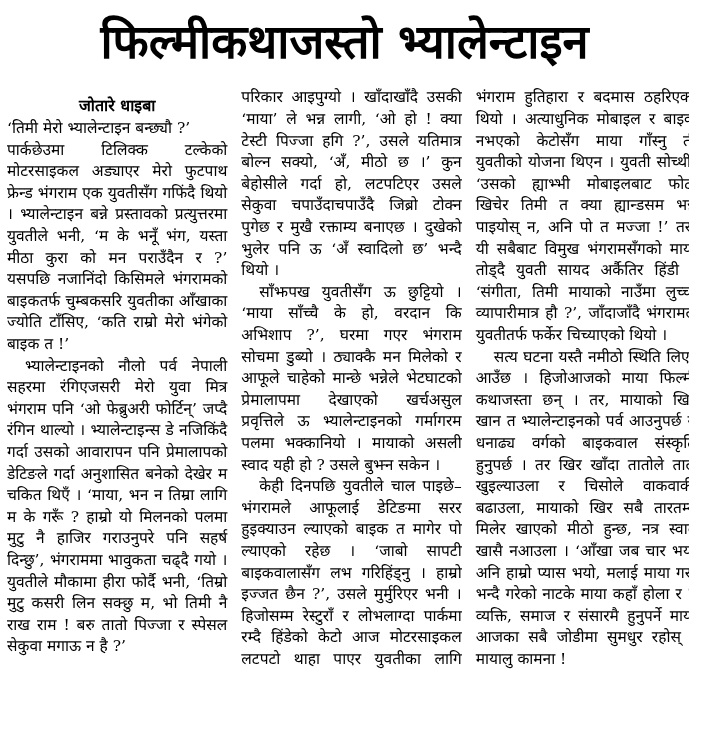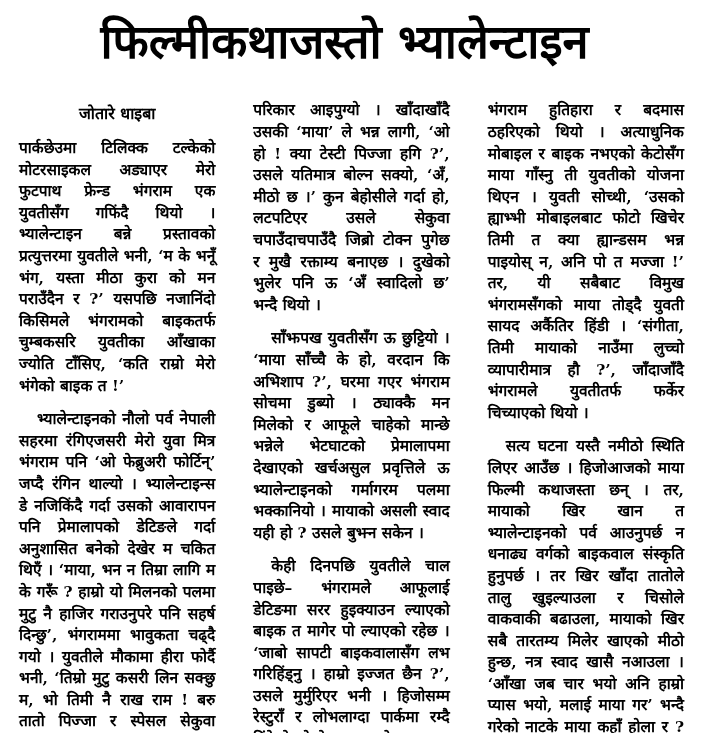--- a/index.html
+++ b/index.html
@@ -38,43 +38,43 @@
     flex: 1 1 0;
     min-width: 0;
     font-size: 15.5px;
     line-height: 21.6px;
     text-align: justify;
   }
   .byline {
     font-weight: 700;
     text-align: center;
     font-size: 16px;
-    margin: 16px 0 1px 0;
+    margin: 8px 0 1px 0;
   }
   p.para {
-    margin: 12px;
+    margin: 0;
     padding: 0;
-    font-weight: bold;
   }
   p.para.indent {
     text-indent: 18px;
   }
   p.para.jlast {
     text-align-last: justify;
   }
 </style>
 </head>
 <body>
 
 <div class="page">
   <h1 class="headline">फिल्मीकथाजस्तो भ्यालेन्टाइन</h1>
 
   <div class="columns">
     <div class="col">
       <div class="byline">जोतारे धाइबा</div>
+    <p class="para">‘तिमी मेरो भ्यालेन्टाइन बन्छ्यौ ?’</p>
         <p class="para">पार्कछेउमा टिलिक्क टल्केको मोटरसाइकल अड्याएर मेरो फुटपाथ फ्रेन्ड भंगराम एक युवतीसँग गफिंदै थियो । भ्यालेन्टाइन बन्ने प्रस्तावको प्रत्युत्तरमा युवतीले भनी, ‘म के भनूँ भंग, यस्ता मीठा कुरा को मन पराउँदैन र ?’ यसपछि नजानिंदो किसिमले भंगरामको बाइकतर्फ चुम्बकसरि युवतीका आँखाका ज्योति टाँसिए, ‘कति राम्रो मेरो भंगेको बाइक त !’</p>
         <p class="para indent">भ्यालेन्टाइनको नौलो पर्व नेपाली सहरमा रंगिएजसरी मेरो युवा मित्र भंगराम पनि ‘ओ फेब्रुअरी फोर्टिन्’ जप्दै रंगिन थाल्यो । भ्यालेन्टाइन्स डे नजिकिंदै गर्दा उसको आवारापन पनि प्रेमालापको डेटिङले गर्दा अनुशासित बनेको देखेर म चकित थिएँ । ‘माया, भन न तिम्रा लागि म के गरूँ ? हाम्रो यो मिलनको पलमा मुटु नै हाजिर गराउनुपरे पनि सहर्ष दिन्छु’, भंगराममा भावुकता चढ्दै गयो । युवतीले मौकामा हीरा फोर्दै भनी, ‘तिम्रो मुटु कसरी लिन सक्छु म, भो तिमी नै राख राम ! बरु तातो पिज्जा र स्पेसल सेकुवा मगाऊ न है ?’</p>
       </div>
     <div class="col">
         <p class="para">परिकार आइपुग्यो । खाँदाखाँदै उसकी ‘माया’ ले भन्न लागी, ‘ओ हो ! क्या टेस्टी पिज्जा हगि ?’, उसले यतिमात्र बोल्न सक्यो, ‘अँ, मीठो छ ।’ कुन बेहोसीले गर्दा हो, लटपटिएर उसले सेकुवा चपाउँदाचपाउँदै जिब्रो टोक्न पुगेछ र मुखै रक्ताम्य बनाएछ । दुखेको भुलेर पनि ऊ ‘अँ स्वादिलो छ’ भन्दै थियो ।</p>
         <p class="para indent">साँझपख युवतीसँग ऊ छुट्टियो । ‘माया साँच्चै के हो, वरदान कि अभिशाप ?’, घरमा गएर भंगराम सोचमा डुब्यो । ठ्याक्कै मन मिलेको र आफूले चाहेको मान्छे भन्नेले भेटघाटको प्रेमालापमा देखाएको खर्चअसुल प्रवृत्तिले ऊ भ्यालेन्टाइनको गर्मागरम पलमा भक्कानियो । मायाको असली स्वाद यही हो ? उसले बुझ्न सकेन ।</p>
         <p class="para indent jlast">केही दिनपछि युवतीले चाल पाइछे– भंगरामले आफूलाई डेटिङमा सरर हुइक्याउन ल्याएको बाइक त मागेर पो ल्याएको रहेछ । ‘जाबो सापटी बाइकवालासँग लभ गरिहिंड्नु । हाम्रो इज्जत छैन ?’, उसले मुर्मुरिएर भनी । हिजोसम्म रेस्टुराँ र लोभलाग्दा पार्कमा रम्दै हिंडेको केटो आज मोटरसाइकल लटपटो थाहा पाएर युवतीका लागि</p>
       </div>
     <div class="col">
         <p class="para">भंगराम हुतिहारा र बदमास ठहरिएको थियो । अत्याधुनिक मोबाइल र बाइक नभएको केटोसँग माया गाँस्नु ती युवतीको योजना थिएन । युवती सोच्थी, ‘उसको ह्याभ्भी मोबाइलबाट फोटो खिचेर तिमी त क्या ह्यान्डसम भन्न पाइयोस् न, अनि पो त मज्जा !’ तर, यी सबैबाट विमुख भंगरामसँगको माया तोड्दै युवती सायद अर्कैतिर हिंडी । ‘संगीता, तिमी मायाको नाउँमा लुच्चो व्यापारीमात्र हौ ?’, जाँदाजाँदै भंगरामले युवतीतर्फ फर्केर चिच्याएको थियो ।</p>

